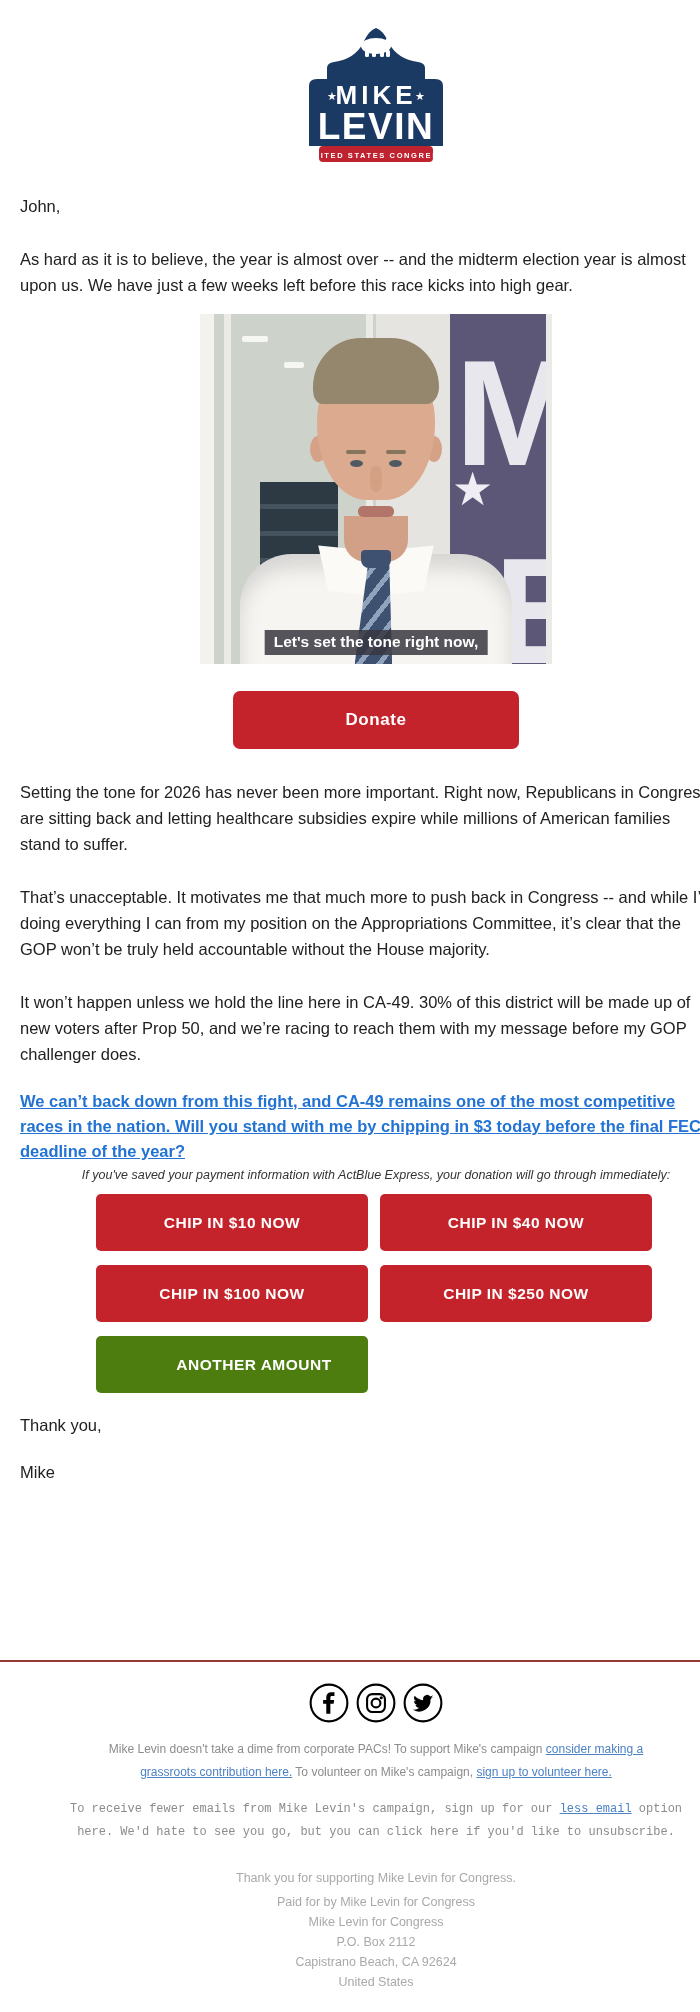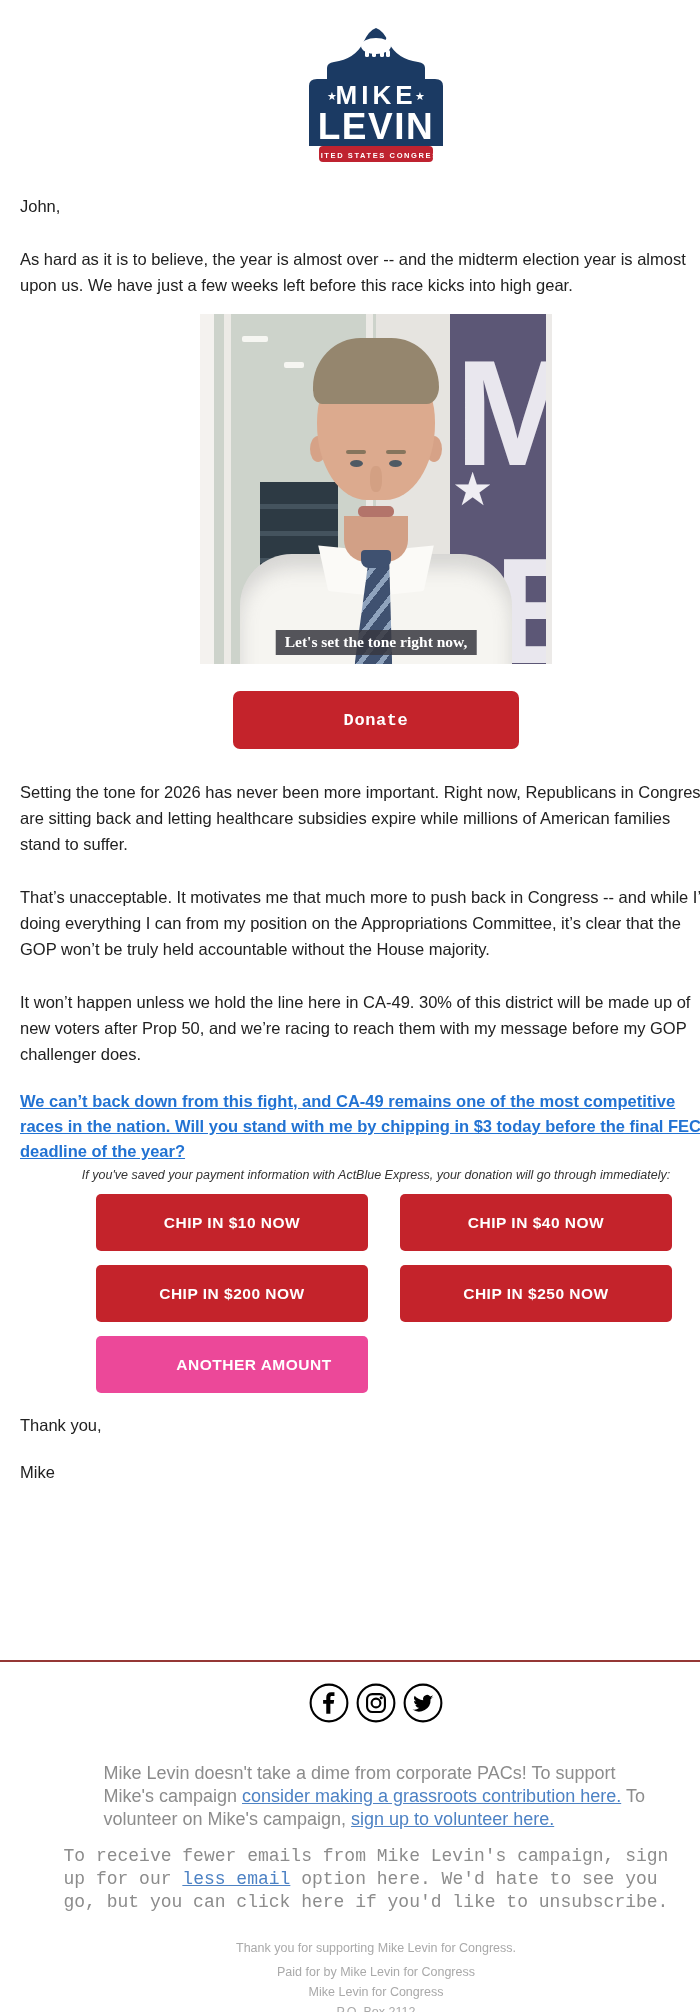--- a/index.html
+++ b/index.html
@@ -76,55 +76,55 @@
   }
   .p-brow { position: absolute; top: 136px; width: 20px; height: 4px; background: #86755d; border-radius: 2px; }
   .p-brow.l { left: 146px; } .p-brow.r { right: 146px; }
   .p-eye { position: absolute; top: 146px; width: 13px; height: 7px; background: #4f5a64; border-radius: 50%; }
   .p-eye.l { left: 150px; } .p-eye.r { right: 150px; }
   .p-nose { position: absolute; top: 152px; left: 50%; transform: translateX(-50%); width: 12px; height: 26px; background: rgba(150,90,60,0.12); border-radius: 40%; }
   .p-mouth { position: absolute; top: 192px; left: 50%; transform: translateX(-50%); width: 36px; height: 11px; background: #b3746a; border-radius: 5px; }
   .v-caption {
     position: absolute; bottom: 9px; left: 50%; transform: translateX(-50%);
     background: rgba(55,55,64,0.85); color: #ffffff; white-space: nowrap;
-    font-family: Liberation Serif, serif; font-size: 15.5px; font-weight: 600;
+    font-family: Liberation Sans, sans-serif; font-size: 15.5px; font-weight: 600;
     padding: 3px 9px 4px;
   }
 
   
   .donate-btn {
     display: block; width: 286px; height: 58px; margin: 27px auto 0;
     background: #c4232b; color: #ffffff; border: none; border-radius: 7px;
-    font-family: Liberation Mono, monospace; font-size: 17px; font-weight: bold;
+    font-family: Liberation Sans, sans-serif; font-size: 17px; font-weight: bold;
     letter-spacing: 0.6px; cursor: pointer;
   }
   .actblue-note {
     margin-top: 4px; text-align: center; width: 100%;
     font-size: 12.5px; font-style: italic; color: #333333;
   }
   .chip-grid {
     width: 560px; margin: 12px auto 16px;
-    display: grid; grid-template-columns: 272px 272px; gap: 14px 32px;
+    display: grid; grid-template-columns: 272px 272px; gap: 14px 12px;
   }
   .chip-btn {
     height: 57px; border: none; border-radius: 5px; cursor: pointer;
     background: #c4232b; color: #ffffff;
     font-family: "Liberation Sans", sans-serif; font-size: 15.5px; font-weight: bold;
     letter-spacing: 0.5px;
   }
-  .chip-btn.navy { background: #ec4899; padding-left: 44px; }
+  .chip-btn.navy { background: #4d7c0f; padding-left: 44px; }
 
   .closing { margin: 19px 0 0 20px; font-size: 16.5px; line-height: 26px; color: #212121; }
   .signature { margin-top: 21px; }
 
   
   .divider { margin-top: 175px; width: 100%; height: 2px; background: #953735; }
   .social-row { margin-top: 20px; display: flex; justify-content: center; gap: 5px; }
   .social-btn { width: 42px; height: 42px; cursor: pointer; }
-  .f-para { margin: 38px auto 0; width: 545px; text-align: left; font-size: 18px; line-height: 23px; color: #8c8c8c; }
+  .f-para { margin: 14px auto 0; width: 545px; text-align: center; font-size: 12px; line-height: 23px; color: #8c8c8c; }
   .f-para.fewer { margin-top: 14px; width: 625px; font-family: Liberation Mono, monospace; }
   .f-link { color: #4d82c4; text-decoration: underline; cursor: pointer; }
   .f-thanks { margin: 24px auto 0; text-align: center; font-size: 12.5px; line-height: 20px; color: #a9a9a9; }
   .f-address { margin: 4px auto 0; text-align: center; font-size: 12.5px; line-height: 20px; color: #a9a9a9; }
 </style>
 </head>
 <body>
 
 <div class="wrapper">
 
@@ -195,21 +195,21 @@
   <p class="para">That’s unacceptable. It motivates me that much more to push back in Congress -- and while I’m doing everything I can from my position on the Appropriations Committee, it’s clear that the GOP won’t be truly held accountable without the House majority.</p>
   <p class="para">It won’t happen unless we hold the line here in CA-49. 30% of this district will be made up of new voters after Prop 50, and we’re racing to reach them with my message before my GOP challenger does.</p>
 
   <p class="para cta-wrap"><a class="cta">We can’t back down from this fight, and CA-49 remains one of the most competitive races in the nation. Will you stand with me by chipping in $3 today before the final FEC deadline of the year?</a></p>
 
   <p class="actblue-note">If you've saved your payment information with ActBlue Express, your donation will go through immediately:</p>
 
   <div class="chip-grid">
     <button class="chip-btn">CHIP IN $10 NOW</button>
     <button class="chip-btn">CHIP IN $40 NOW</button>
-    <button class="chip-btn">CHIP IN $200 NOW</button>
+    <button class="chip-btn">CHIP IN $100 NOW</button>
     <button class="chip-btn">CHIP IN $250 NOW</button>
     <button class="chip-btn navy">ANOTHER AMOUNT</button>
   </div>
 
   <p class="closing">Thank you,</p>
   <p class="closing signature">Mike</p>
 
   <div class="divider"></div>
 
   <div class="social-row">

